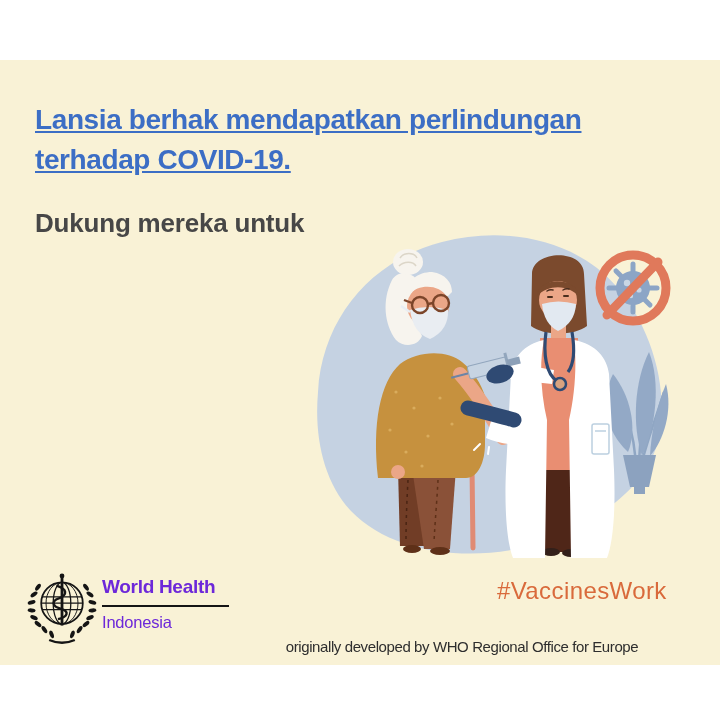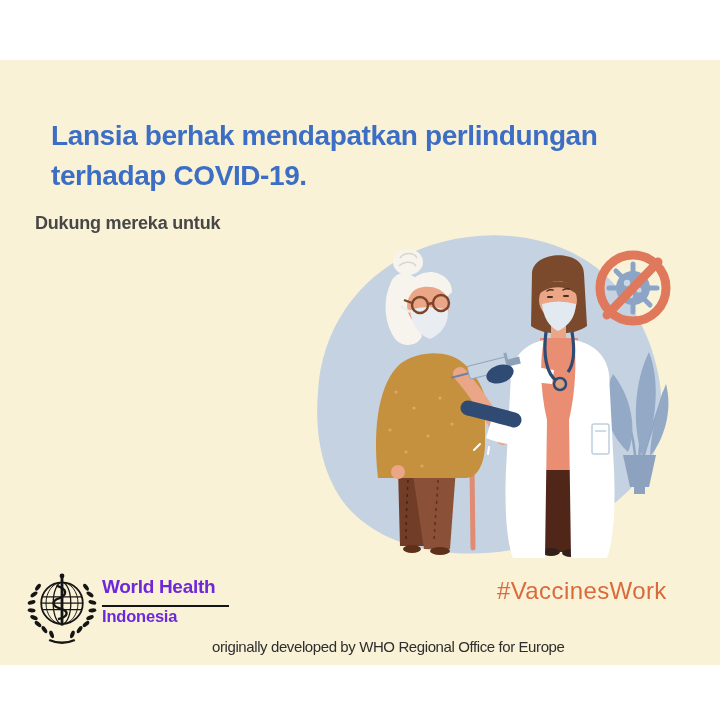--- a/index.html
+++ b/index.html
@@ -9,46 +9,46 @@
   }
   .card{position:absolute;left:0;top:60px;width:720px;height:605px;background:#F9F2D6;}
   .headline{
     position:absolute;left:35px;top:100px;width:620px;
     font-size:28px;font-weight:bold;line-height:40px;letter-spacing:-0.4px;
     color:#3C6EC5;
   }
   .headline span{display:block;}
   .message{
     position:absolute;left:35px;top:206px;width:300px;
-    font-size:18px;font-weight:bold;line-height:35px;letter-spacing:-0.2px;
+    font-size:26px;font-weight:bold;line-height:35px;letter-spacing:-0.2px;
     color:#474747;
   }
   .message span{display:block;}
   .illustration{position:absolute;left:310px;top:230px;width:390px;height:335px;}
   .who-emblem{position:absolute;left:22px;top:566px;width:80px;height:84px;}
   .who-text{position:absolute;left:102px;top:576px;color:#6d28d9;}
   .who-org{font-size:19px;font-weight:bold;line-height:22.5px;letter-spacing:-0.3px;}
   .who-rule{width:127px;height:2px;background:#151515;margin-top:6px;}
-  .who-country{font-size:16.5px;font-weight:bold;margin-top:0;letter-spacing:-0.2px;}
+  .who-country{font-size:16.5px;font-weight:normal;margin-top:6px;letter-spacing:-0.2px;}
   .hashtag{
     position:absolute;left:497px;top:577px;
     font-size:24px;font-weight:400;letter-spacing:0.4px;color:#D96A3B;
   }
   .credit{
-    position:absolute;right:8px;top:638px;width:500px;text-align:left;
+    position:absolute;right:8px;top:638px;width:500px;text-align:center;
     font-size:15px;letter-spacing:-0.4px;color:#2E2E2E;
   }
 </style>
 </head>
 <body>
 
 <div class="page">
   <div class="card"></div>
 
-  <h1 class="headline" style="margin:16px;">
+  <h1 class="headline" style="margin:0;text-decoration:underline;">
     <span>Lansia berhak mendapatkan perlindungan</span>
     <span>terhadap COVID-19.</span>
   </h1>
 
   <p class="message" style="margin:0;">
     <span>Dukung mereka untuk</span>
   </p>
 
   <svg class="illustration" viewBox="310 230 390 335">
 

